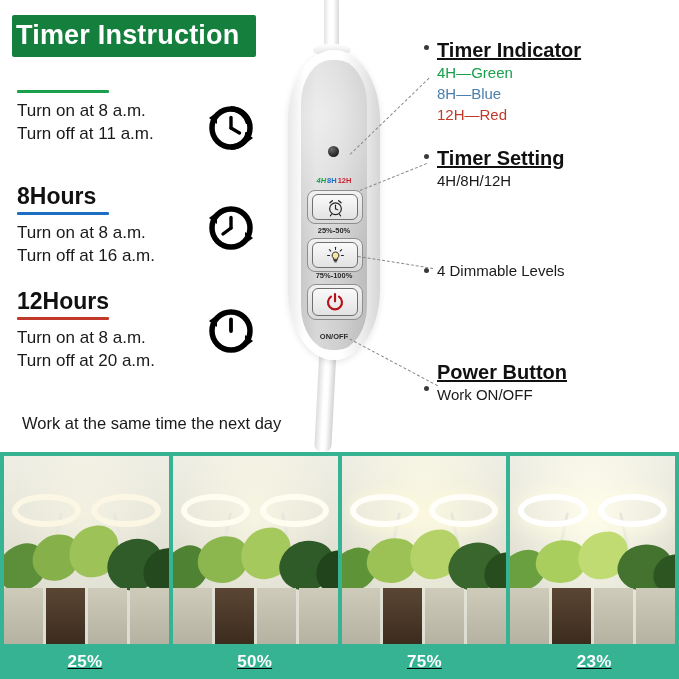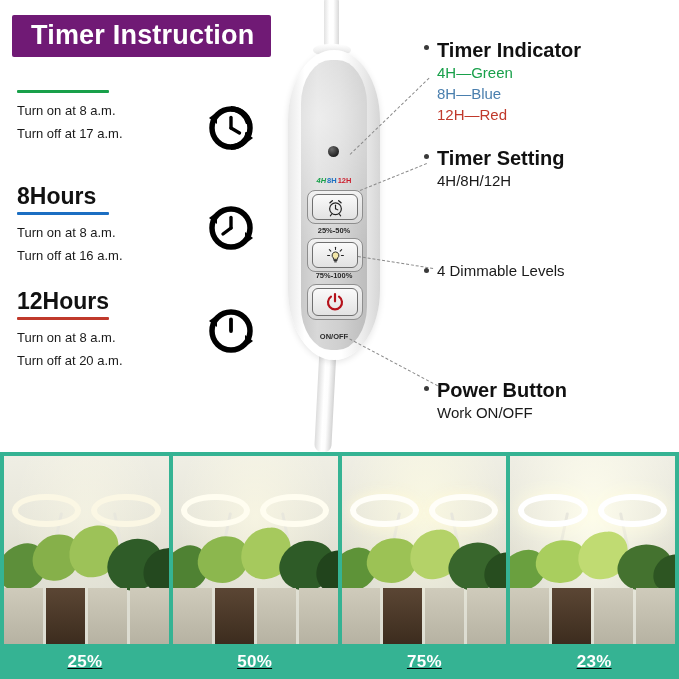--- a/index.html
+++ b/index.html
@@ -8,38 +8,38 @@
     background:#ffffff;
     font-family:"Liberation Sans", sans-serif;
     overflow:hidden;
     position:relative;
   }
   #page{position:relative;width:679px;height:679px;overflow:hidden;background:#fff;}
 
   
   .banner{
     position:absolute;left:12px;top:15px;
-    background:#701a75;
-    padding:5px 17px 7px 19px;
+    background:#15803d;
+    padding:5px 17px 7px 4px;
     border-radius:2px;
   }
   .banner-title{
     color:#ffffff;font-size:27px;font-weight:bold;
     letter-spacing:.2px;line-height:30px;white-space:nowrap;
   }
 
   
   .timer-block{position:absolute;left:17px;width:185px;}
   .tb1{top:88px;} .tb2{top:183px;} .tb3{top:288px;}
   .tb-head{
     font-size:23px;font-weight:bold;color:#111;
     line-height:27px;display:inline-block;
   }
   .tb-rule{height:3px;width:92px;margin-top:2px;margin-bottom:6px;border-radius:1px;}
-  .tb-line{font-size:13px;color:#1a1a1a;line-height:23px;white-space:nowrap;}
+  .tb-line{font-size:17px;color:#1a1a1a;line-height:23px;white-space:nowrap;}
 
   
   .clock-icon{position:absolute;width:56px;height:56px;}
   .ci1{left:203px;top:100px;}
   .ci2{left:203px;top:200px;}
   .ci3{left:203px;top:303px;}
 
   
   .footnote{
     position:absolute;left:22px;top:412px;
@@ -111,26 +111,26 @@
   .lbl-top-bright,.lbl-bot-bright,.lbl-onoff{
     position:absolute;left:33px;width:66px;text-align:center;
     font-size:7.5px;font-weight:bold;color:#2a2a2a;line-height:9px;white-space:nowrap;
   }
   .lbl-top-bright{top:226px;}
   .lbl-bot-bright{top:271px;}
   .lbl-onoff{top:332px;}
 
   
   .anno{position:absolute;}
-  .anno-title{font-size:20px;font-weight:bold;color:#111;line-height:24px;white-space:nowrap;}
+  .anno-title{font-size:20px;font-weight:bold;color:#111;line-height:24px;white-space:nowrap;text-decoration:underline;}
   .anno-sub{font-size:15px;color:#1a1a1a;line-height:21px;white-space:nowrap;}
   .a1{left:437px;top:38px;}
   .a2{left:437px;top:146px;}
   .a3{left:437px;top:260px;}
-  .a4{left:437px;top:378px;}
+  .a4{left:437px;top:360px;}
   .sub-green{color:#18a04a;}
   .sub-blue{color:#4a7fae;}
   .sub-red{color:#c0392b;}
 
   .leader{position:absolute;border-top:1.6px dashed #8a8a8a;transform-origin:left center;}
   .bullet{
     position:absolute;width:5px;height:5px;border-radius:50%;background:#3a3a3a;
   }
 
   
@@ -174,21 +174,21 @@
 
 <div id="page">
 
   <div class="banner">
     <div class="banner-title">Timer Instruction</div>
   </div>
 
   <div class="timer-block tb1">
     <div class="tb-rule" style="background:#18a04a"></div>
     <div class="tb-line">Turn on at 8 a.m.</div>
-    <div class="tb-line">Turn off at 17 a.m.</div>
+    <div class="tb-line">Turn off at 11 a.m.</div>
   </div>
 
   <div class="timer-block tb2">
     <div class="tb-head">8Hours</div>
     <div class="tb-rule" style="background:#1b6ec2"></div>
     <div class="tb-line">Turn on at 8 a.m.</div>
     <div class="tb-line">Turn off at 16 a.m.</div>
   </div>
 
   <div class="timer-block tb3">
@@ -225,20 +225,21 @@
   <div class="clock-icon ci3">
     <svg viewBox="0 0 56 56" width="56" height="56">
       <circle cx="28" cy="28" r="19" fill="none" stroke="#000" stroke-width="5.5"></circle>
       <path d="M6 18 L14 12 L14 24 Z" fill="#000"></path>
       <path d="M50 38 L42 44 L42 32 Z" fill="#000"></path>
       <circle cx="28" cy="28" r="13.5" fill="#fff"></circle>
       <line x1="28" y1="28" x2="28" y2="16.5" stroke="#000" stroke-width="3.8" stroke-linecap="round"></line>
     </svg>
   </div>
 
+  <div class="footnote">Work at the same time the next day</div>
 
   <div class="device">
     <div class="cable-top"></div>
     <div class="cable-collar"></div>
     <div class="cable-bottom"></div>
     <div class="body-shell"></div>
     <div class="body-face"></div>
 
     <div class="led-dot"></div>
 

